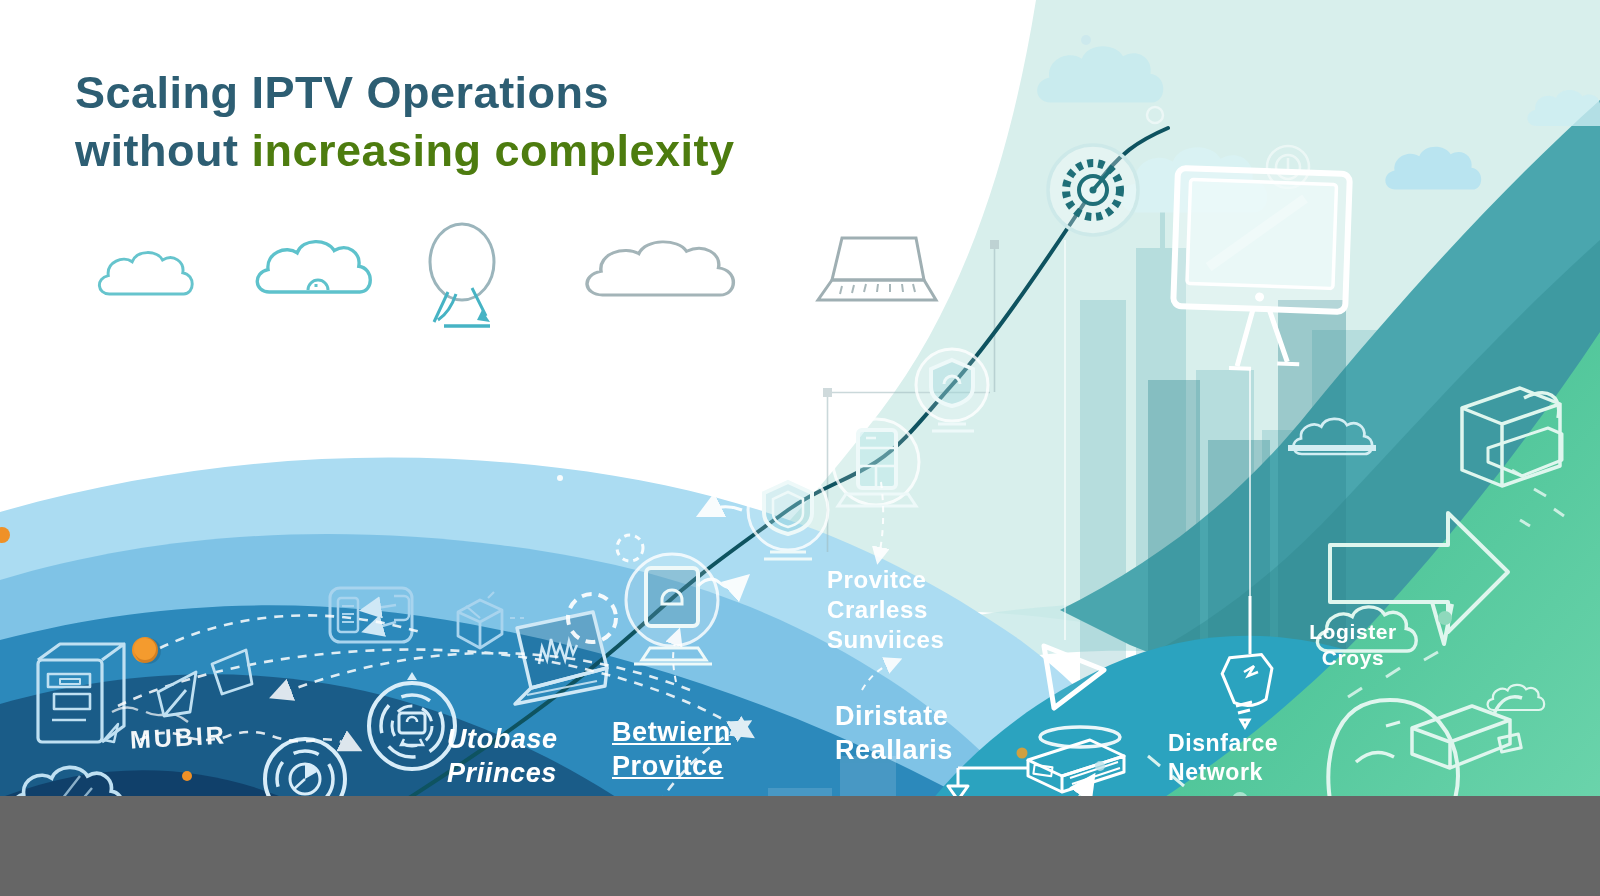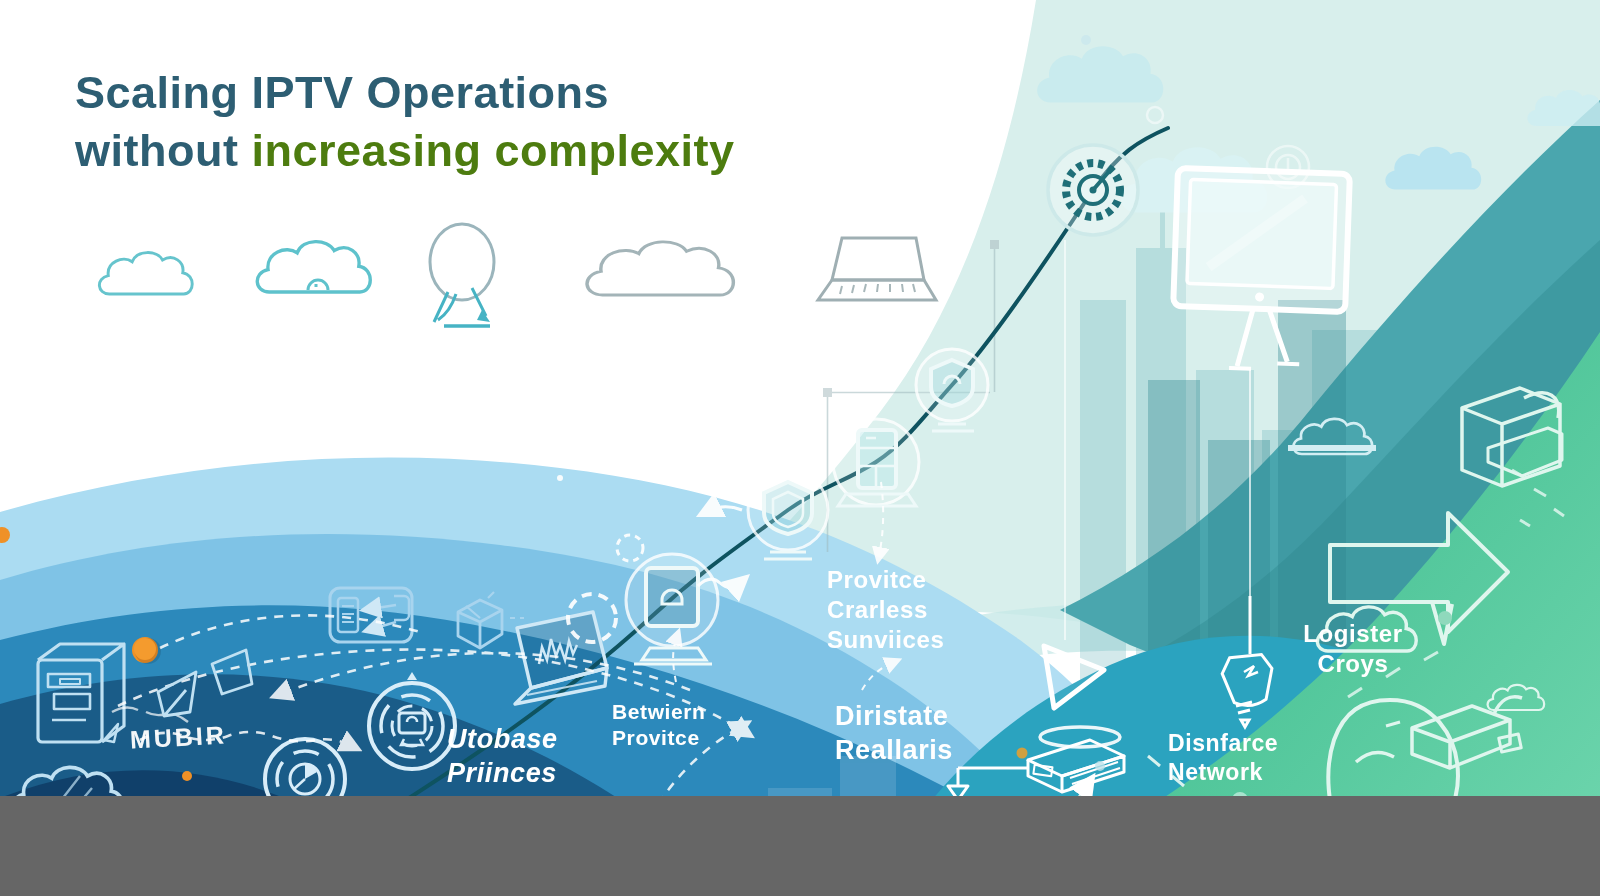--- a/index.html
+++ b/index.html
@@ -11,25 +11,25 @@
   .title{
     position:absolute;left:75px;top:64px;font-size:45px;font-weight:700;
     line-height:1.28;letter-spacing:.5px;color:#2d5e73;
   }
   .title .accent{color:#4d7c0f;}
   .label{
     position:absolute;color:#fff;font-weight:600;white-space:pre-line;
     line-height:1.26;letter-spacing:.6px;text-shadow:0 0 1px rgba(255,255,255,.15);
   }
   .lb-utobase{left:447px;top:722px;font-size:27px;font-style:italic;}
-  .lb-betwiern{left:612px;top:699px;font-size:21px;}
+  .lb-betwiern{left:612px;top:715px;font-size:27px;text-decoration:underline;}
   .lb-services{left:827px;top:565px;font-size:24px;}
   .lb-diristate{left:835px;top:699px;font-size:27px;}
   .lb-disnfarce{left:1168px;top:729px;font-size:23px;}
-  .lb-logister{left:1298px;top:619px;font-size:24px;width:110px;text-align:center;}
+  .lb-logister{left:1298px;top:619px;font-size:21px;width:110px;text-align:center;}
   .lb-repelin{left:8px;top:813px;font-size:25px;}
   .lb-paclosn{left:126px;top:828px;font-size:25px;margin-left:40px;}
   .lb-mubir{left:130px;top:722px;font-size:25px;letter-spacing:3px;transform:rotate(-3deg);opacity:.95;}
   .lb-jkl{left:1216px;top:798px;font-size:29px;letter-spacing:1px;}
 </style>
 </head>
 <body>
 
 <div id="stage">
 

